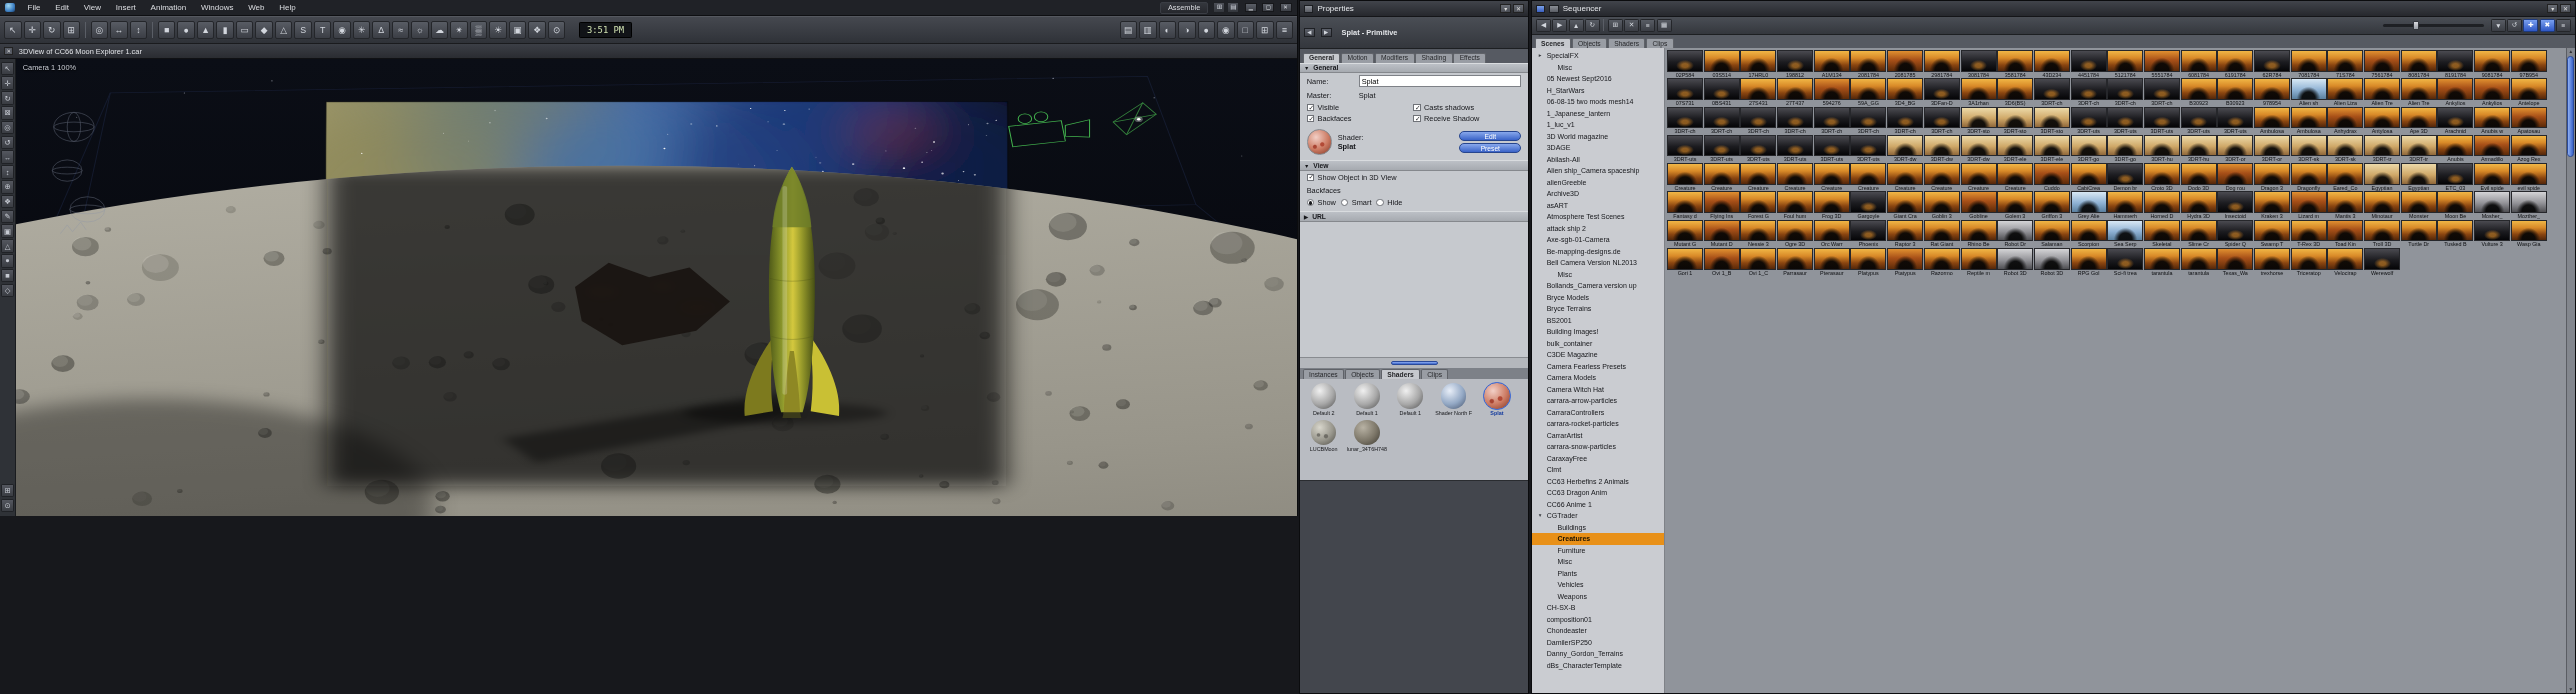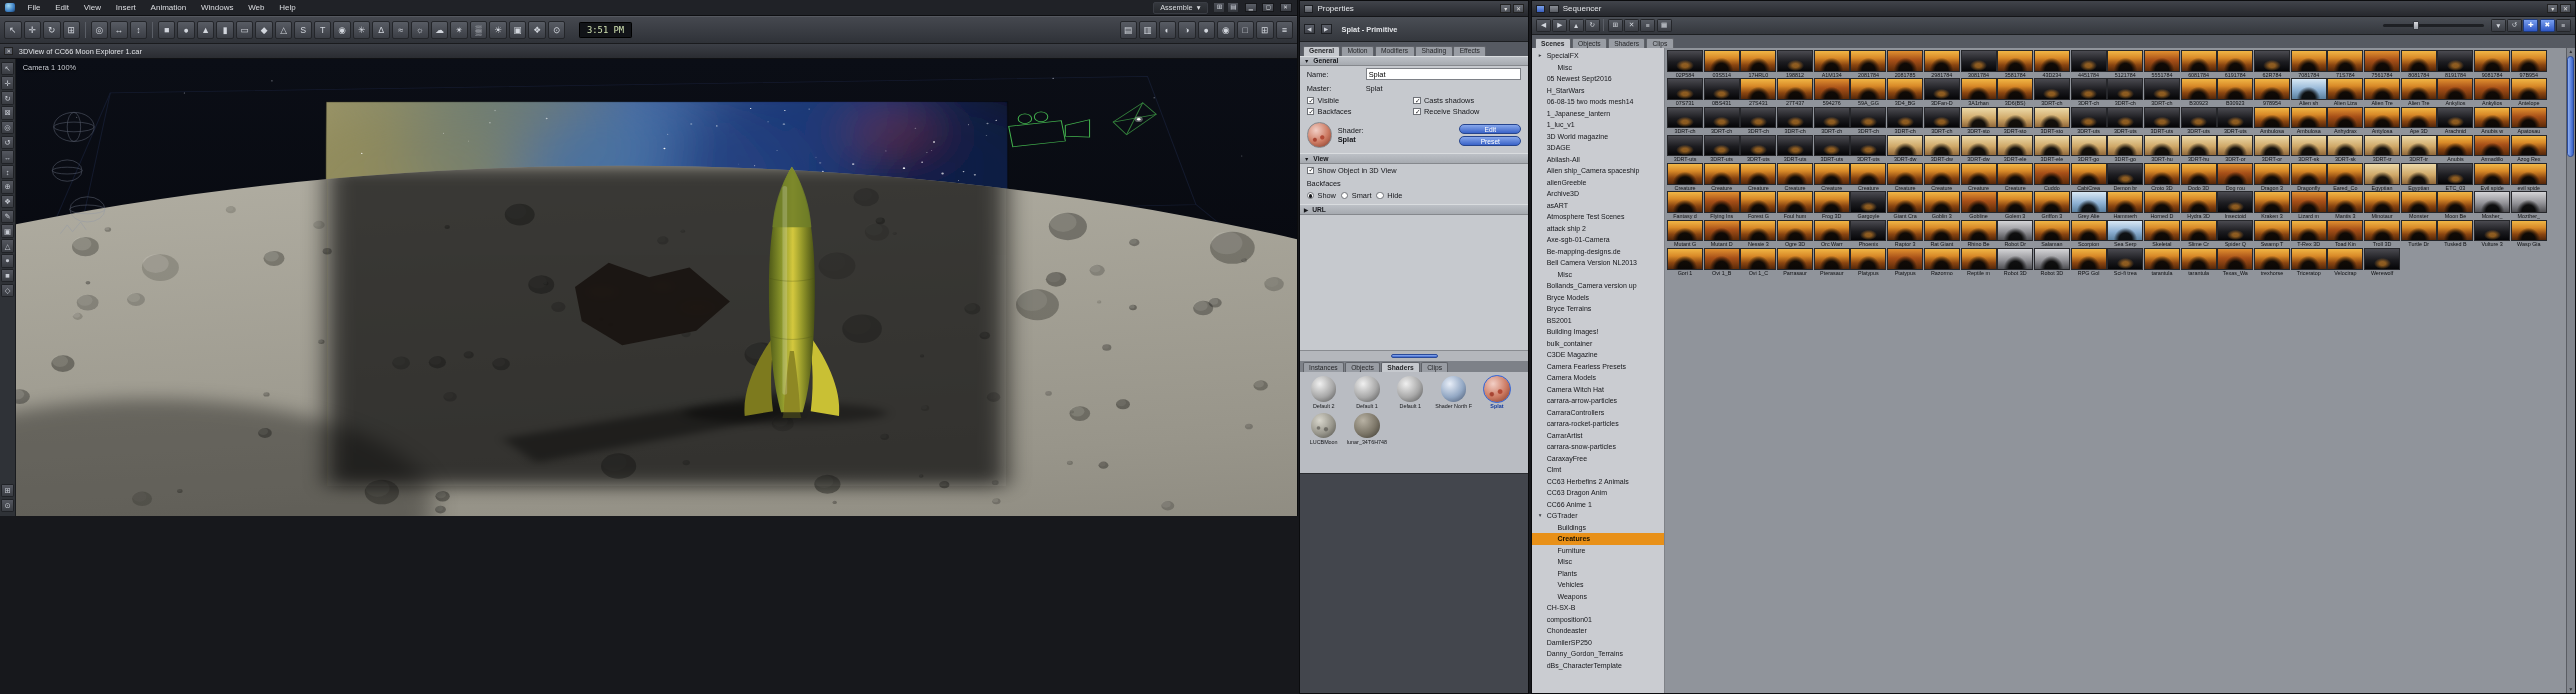--- a/index.html
+++ b/index.html
@@ -8,21 +8,21 @@
   .screen { position:relative; width:2576px; height:694px; background:#17181c; overflow:hidden; }
 
   
   .main-window { position:absolute; left:0; top:0; width:1298px; height:516px; display:flex; flex-direction:column; background:#2b2e33; border-right:1.3px solid #0b0c0e; }
 
   .menubar { height:16px; background:#202227; display:flex; align-items:center; padding:0 5.4px; color:#dcdee2; font-size:8px; border-bottom:0.7px solid #0e0f12; flex:0 0 auto; }
   .app-icon { width:9.4px; height:9.4px; border-radius:2px; margin-right:5.4px; background:radial-gradient(circle at 35% 30%, #9fd8f2, #3d7fc2 60%, #173a66); }
   .menu-items { display:flex; }
   .menu-item { padding:0 7.4px; height:16px; line-height:16px; cursor:default; }
   .menubar-right { margin-left:auto; display:flex; align-items:center; gap:5.4px; }
-  .room { display:flex; align-items:center; gap:4px; padding:0 6.7px; height:12px; border:0.7px solid #3a3d44; background:linear-gradient(#34373d,#26282d); border-radius:2px; font-size:7.4px; }
+  .room { display:flex; align-items:center; gap:4px; padding:0 6.7px; height:12px; border:0.7px solid #3a3d44; background:linear-gradient(#34373d,#26282d); border-radius:2px; font-size:7.4px;flex-direction:column; }
   .mb-icon { width:12px; height:10.8px; display:flex; align-items:center; justify-content:center; background:linear-gradient(#4c4f57,#33363c); border:0.7px solid #202226; border-radius:1.3px; font-size:6.7px; color:#cfd3da; }
   .win-btn { width:12px; height:9.4px; display:flex; align-items:center; justify-content:center; background:linear-gradient(#5b5f67,#3c3f46); border:0.7px solid #17181b; font-size:5.4px; color:#e2e4e8; }
 
   .toolbar { height:28px; background:linear-gradient(#45484f,#2f3238); border-top:0.7px solid #55585f; border-bottom:0.7px solid #1a1b1e; display:flex; align-items:center; padding:0 4px; gap:2px; flex:0 0 auto; }
   .tb-icon { width:17.5px; height:17.5px; background:linear-gradient(#585c64,#3b3e45); border:0.7px solid #24262a; border-radius:2px; color:#d2d6dd; font-size:8.8px; display:flex; align-items:center; justify-content:center; }
   .tb-icon.sep { width:1.3px; height:16px; background:#26282c; border:none; border-right:0.7px solid #5a5e66; border-radius:0; margin:0 2.7px; }
   .clock { margin-left:12px; background:#111317; border:0.7px solid #000; color:#cfe0b0; font-family:"DejaVu Sans Mono", monospace; font-size:8.8px; padding:2px 6.7px; border-radius:1.3px; }
   .toolbar-right { margin-left:auto; display:flex; gap:2px; }
 
   .doc-titlebar { height:15px; background:linear-gradient(#3c3f46,#2a2c31); border-bottom:0.7px solid #101114; display:flex; align-items:center; gap:5.4px; padding:0 4px; color:#e2e4e8; font-size:7.4px; flex:0 0 auto; }
@@ -41,30 +41,30 @@
   .float-window { position:absolute; top:0; display:flex; flex-direction:column; border:0.7px solid #0b0c0e; background:#43464d; }
   .win-titlebar { height:16px; flex:0 0 auto; display:flex; align-items:center; gap:4px; padding:0 4px; background:linear-gradient(#41444b,#26282d); color:#e6e8ec; font-size:8px; border-bottom:0.7px solid #141518; }
   .wt-ic { width:9.4px; height:8px; border:0.7px solid #1c1e22; background:linear-gradient(#7aa0e8,#3a5fc0); }
   .wt-ic.gray { background:linear-gradient(#8a8e96,#5a5d64); }
   .wt-title { font-weight:normal; }
   .wt-controls { margin-left:auto; display:flex; gap:2px; }
   .wt-btn { width:10.8px; height:9.4px; background:linear-gradient(#6a6e76,#4a4d54); border:0.7px solid #222; color:#ddd; font-size:6px; display:flex; align-items:center; justify-content:center; }
 
   
   .properties-window { left:1299px; width:230px; height:694px; }
-  .props-nav { height:25px; background:linear-gradient(#4a4e55,#34373d); border-bottom:0.7px solid #1d1f22; display:flex; align-items:center; gap:6px; padding:0 4px; color:#e2e4e8; font-size:7.4px; flex:0 0 auto; }
+  .props-nav { height:32px; background:linear-gradient(#4a4e55,#34373d); border-bottom:0.7px solid #1d1f22; display:flex; align-items:center; gap:6px; padding:0 4px; color:#e2e4e8; font-size:7.4px; flex:0 0 auto; }
   .nav-btn { width:10.8px; height:9.4px; background:linear-gradient(#5c606a,#3e4148); border:0.7px solid #1e2024; color:#cfd3da; font-size:5.4px; display:flex; align-items:center; justify-content:center; }
   .props-breadcrumb { margin-left:4px; font-weight:bold; }
   .tabs-row { height:13.5px; background:#565a62; display:flex; align-items:flex-end; padding-left:2.7px; gap:0.7px; flex:0 0 auto; }
   .tab { padding:0.7px 5.4px 1.3px; font-size:6.7px; background:#999da4; color:#26272a; border:0.7px solid #5f6268; border-bottom:none; border-radius:2px 2px 0 0; white-space:nowrap; }
   .tab.active { background:#c6c9ce; font-weight:bold; }
   .props-body { background:#c6c9ce; color:#15161a; flex:0 0 auto; }
   .sec-h { height:10.8px; display:flex; align-items:center; gap:4px; background:linear-gradient(#bcc0c6,#a6aab0); border-top:0.7px solid #d9dcdf; border-bottom:0.7px solid #85888d; font-size:6.7px; font-weight:bold; padding:0 4px; }
   .sec-tri { font-size:5.4px; }
-  .prow { display:flex; align-items:center; padding:2px 6.7px; font-size:7.4px; gap:20px; }
+  .prow { display:flex; align-items:center; padding:2px 6.7px; font-size:7.4px; gap:13px; }
   .plbl { width:39px; flex:0 0 auto; }
   input.txt { flex:1; height:11.5px; border:0.7px solid #7e8187; background:#fff; font-size:7.4px; padding:0 2px; font-family:"Liberation Sans", sans-serif; }
   .cbgrid { display:grid; grid-template-columns:1fr 1.25fr; gap:2px 20px; padding:1.3px 6.7px 3.4px; }
   .cb, .rb { display:flex; gap:3.4px; align-items:center; font-size:7.4px; }
   .cb .box { width:7.4px; height:7.4px; background:#fff; border:0.7px solid #6f7278; position:relative; flex:0 0 auto; }
   .cb .box::after { content:"✓"; position:absolute; left:0.7px; top:-1.3px; font-size:6.7px; color:#15161a; visibility:hidden; }
   .cb.selected .box::after { visibility:visible; }
   .shader-row { display:flex; align-items:center; gap:5.4px; padding:2.7px 6.7px 5.4px; }
   .shader-preview { width:25.6px; height:25.6px; border-radius:50%; flex:0 0 auto; border:0.7px solid #85888d; }
   .shader-mid { flex:1; font-size:7.4px; }

